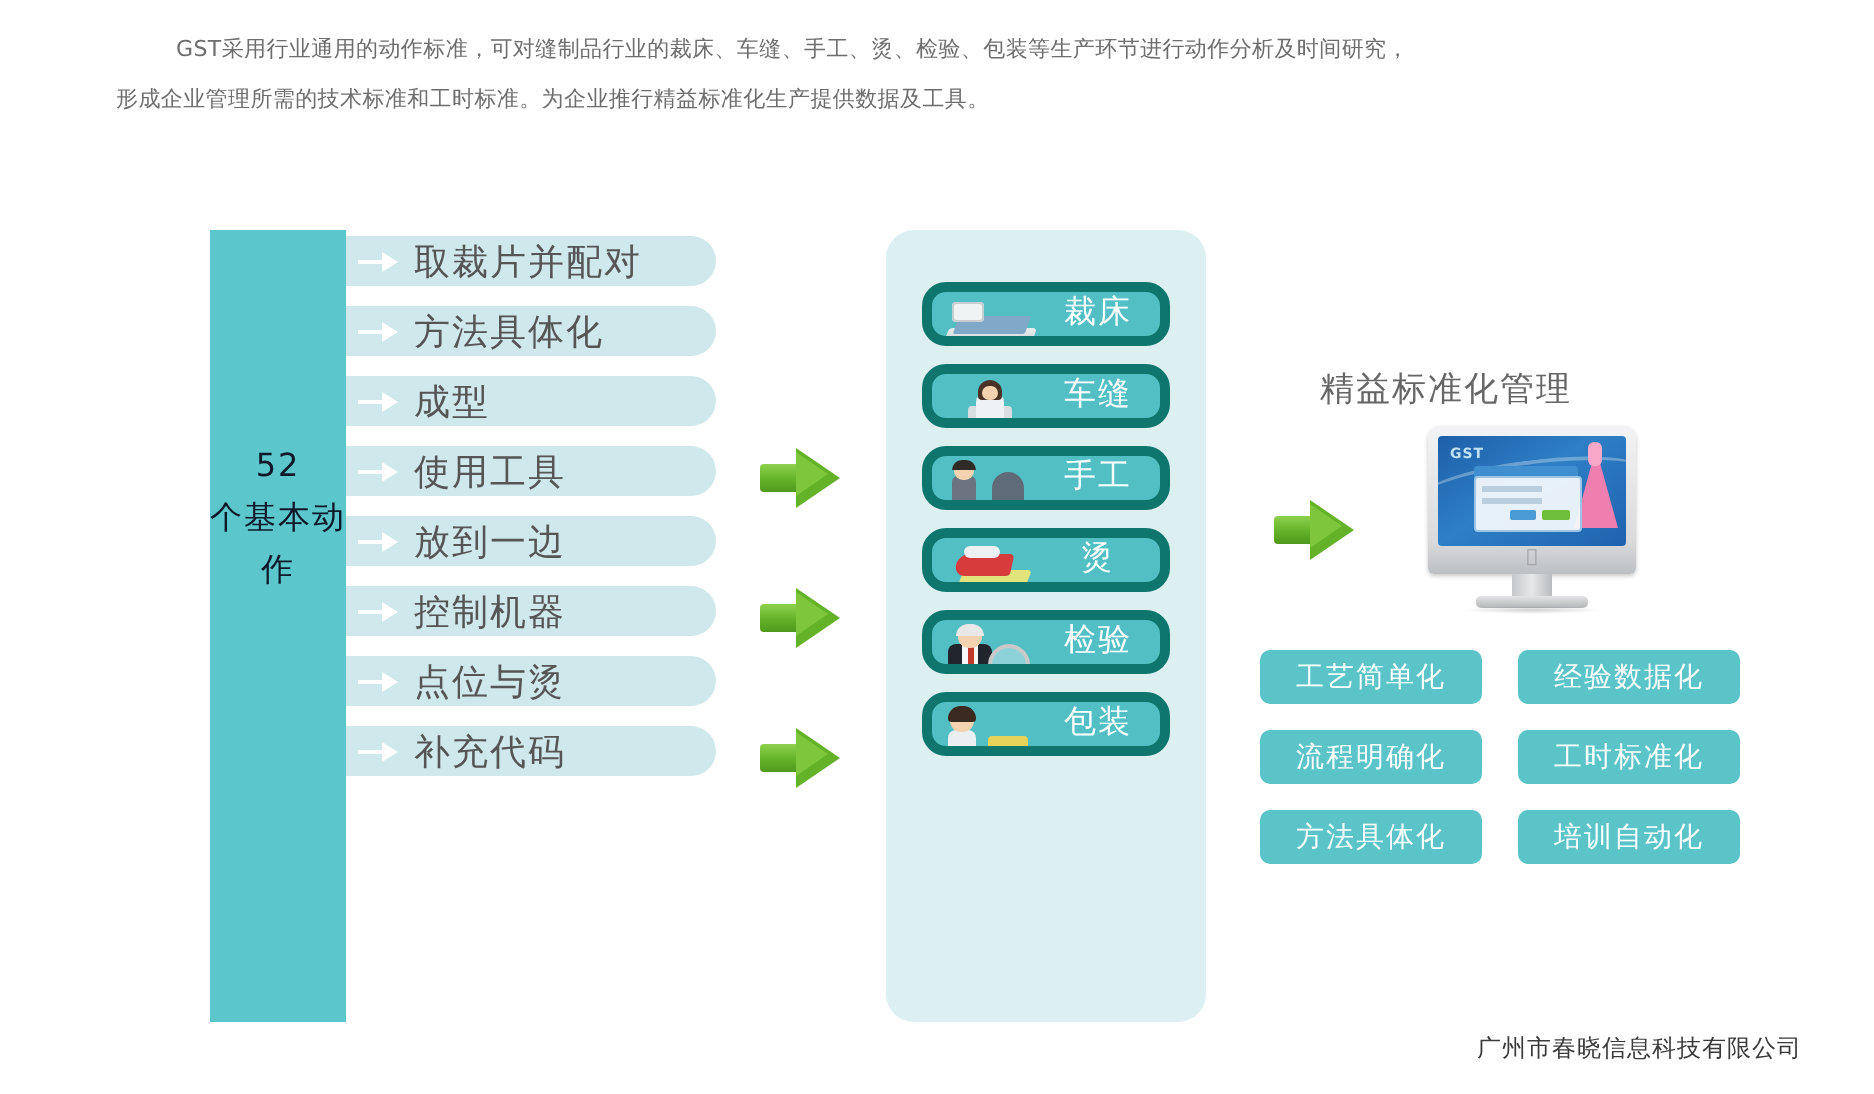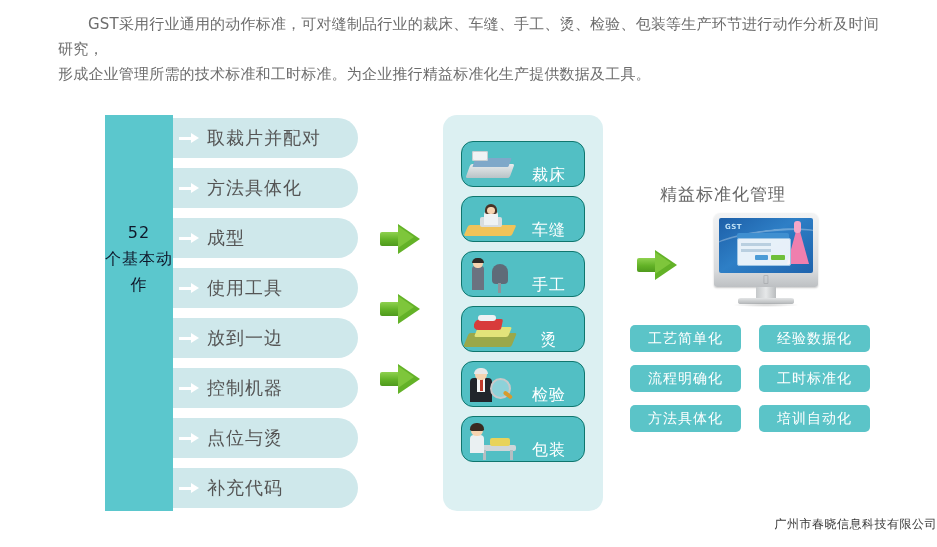--- a/index.html
+++ b/index.html
@@ -15,21 +15,21 @@
     font-family: "DejaVu Sans", "Liberation Sans", sans-serif;
     color: #555555;
   }
 
   
   #intro-paragraph {
     position: absolute;
     left: 58px;
     top: 12px;
     width: 830px;
-    font-size: 15px;
+    font-size: 11px;
     line-height: 25px;
     color: #6d6d6d;
     letter-spacing: 0.2px;
   }
   #intro-paragraph .line1 { display: block; text-indent: 30px; }
   #intro-paragraph .line2 { display: block; }
 
   
   #left-bar {
     position: absolute;
@@ -55,21 +55,21 @@
 
   
   #action-list {
     position: absolute;
     left: 173px;
     top: 118px;
     width: 185px;
   }
   .action-pill {
     position: relative;
-    height: 40px;
+    height: 25px;
     margin-bottom: 10px;
     background: #cfe8eb;
     border-radius: 0 20px 20px 0;
     display: flex;
     align-items: center;
     box-sizing: border-box;
     padding-left: 6px;
   }
   .action-arrow {
     width: 22px;
@@ -147,27 +147,27 @@
     border-radius: 14px;
   }
   #process-list {
     position: absolute;
     left: 18px;
     top: 26px;
     width: 124px;
   }
   .process-card {
     position: relative;
-    height: 46px;
+    height: 32px;
     margin-bottom: 9px;
     background: #52bfc4;
-    border: 1px solid #0f766e;
+    border: 5px solid #0f766e;
     border-radius: 12px;
     display: flex;
-    align-items: flex-end;
+    align-items: flex-start;
     box-sizing: border-box;
     overflow: hidden;
   }
   .process-thumb {
     flex: 0 0 54px;
     height: 40px;
     position: relative;
     margin-left: 2px;
   }
   .process-label {
@@ -359,21 +359,21 @@
     letter-spacing: 1px;
     display: flex;
     align-items: center;
     justify-content: center;
     box-sizing: border-box;
   }
 
   
   #footer-company {
     position: absolute;
-    right: 0;
+    right: 36px;
     bottom: 14px;
     font-size: 12px;
     color: #3a3a3a;
     letter-spacing: .5px;
   }
 </style>
 </head>
 <body>
 
 <div id="intro-paragraph">

